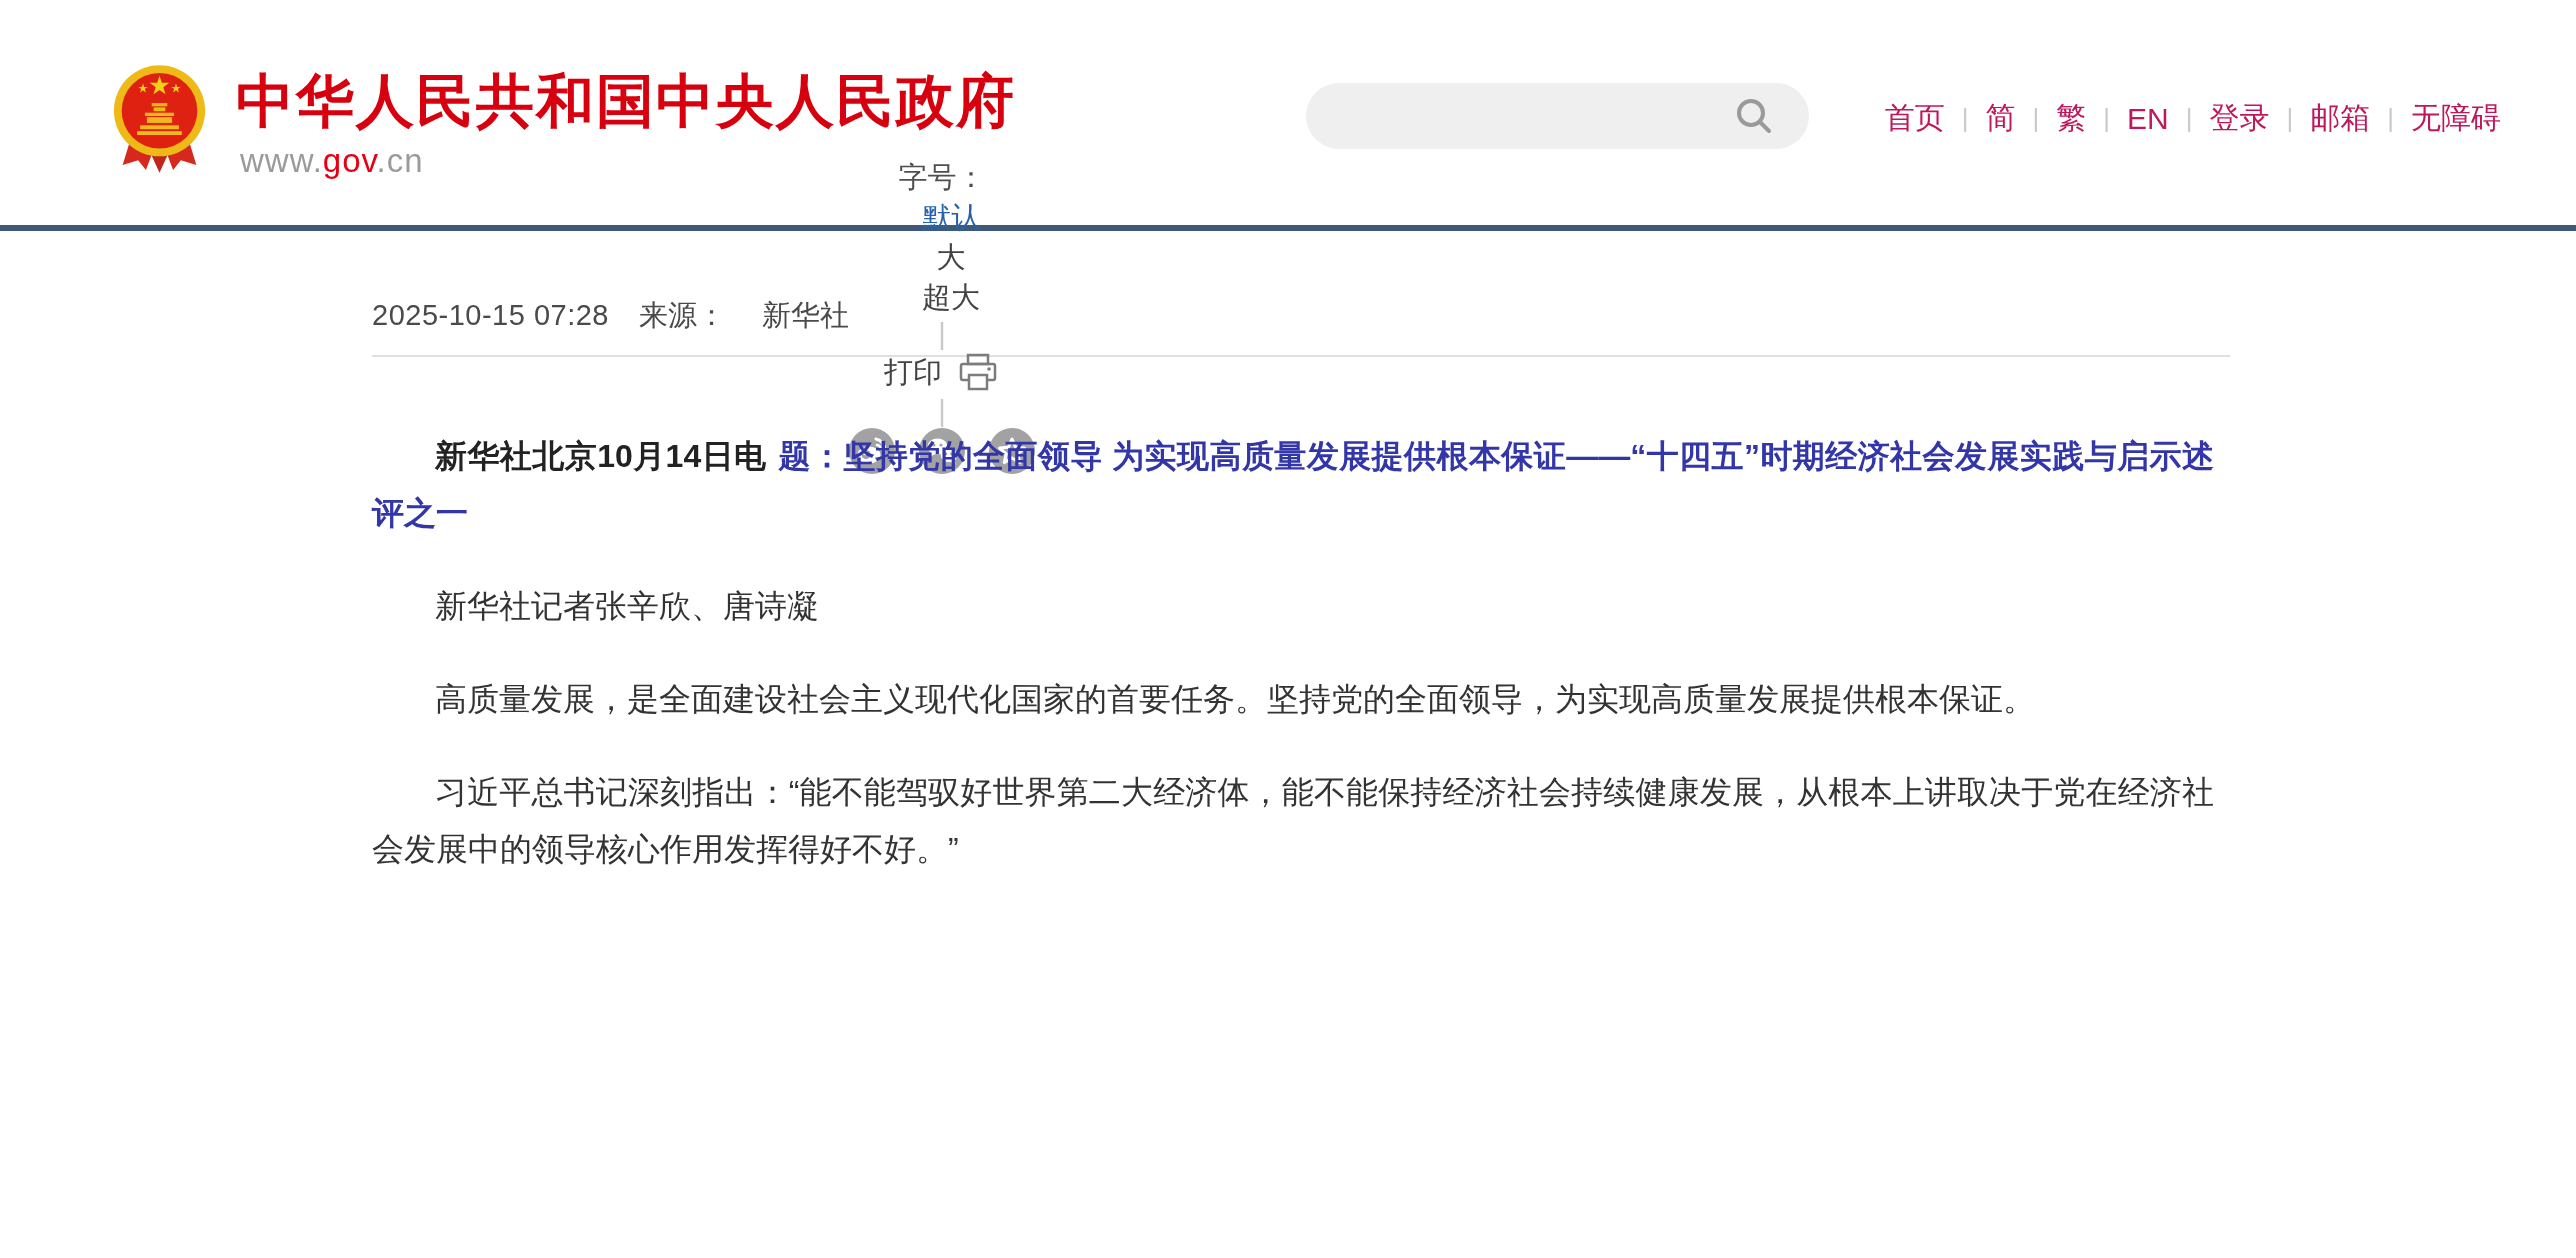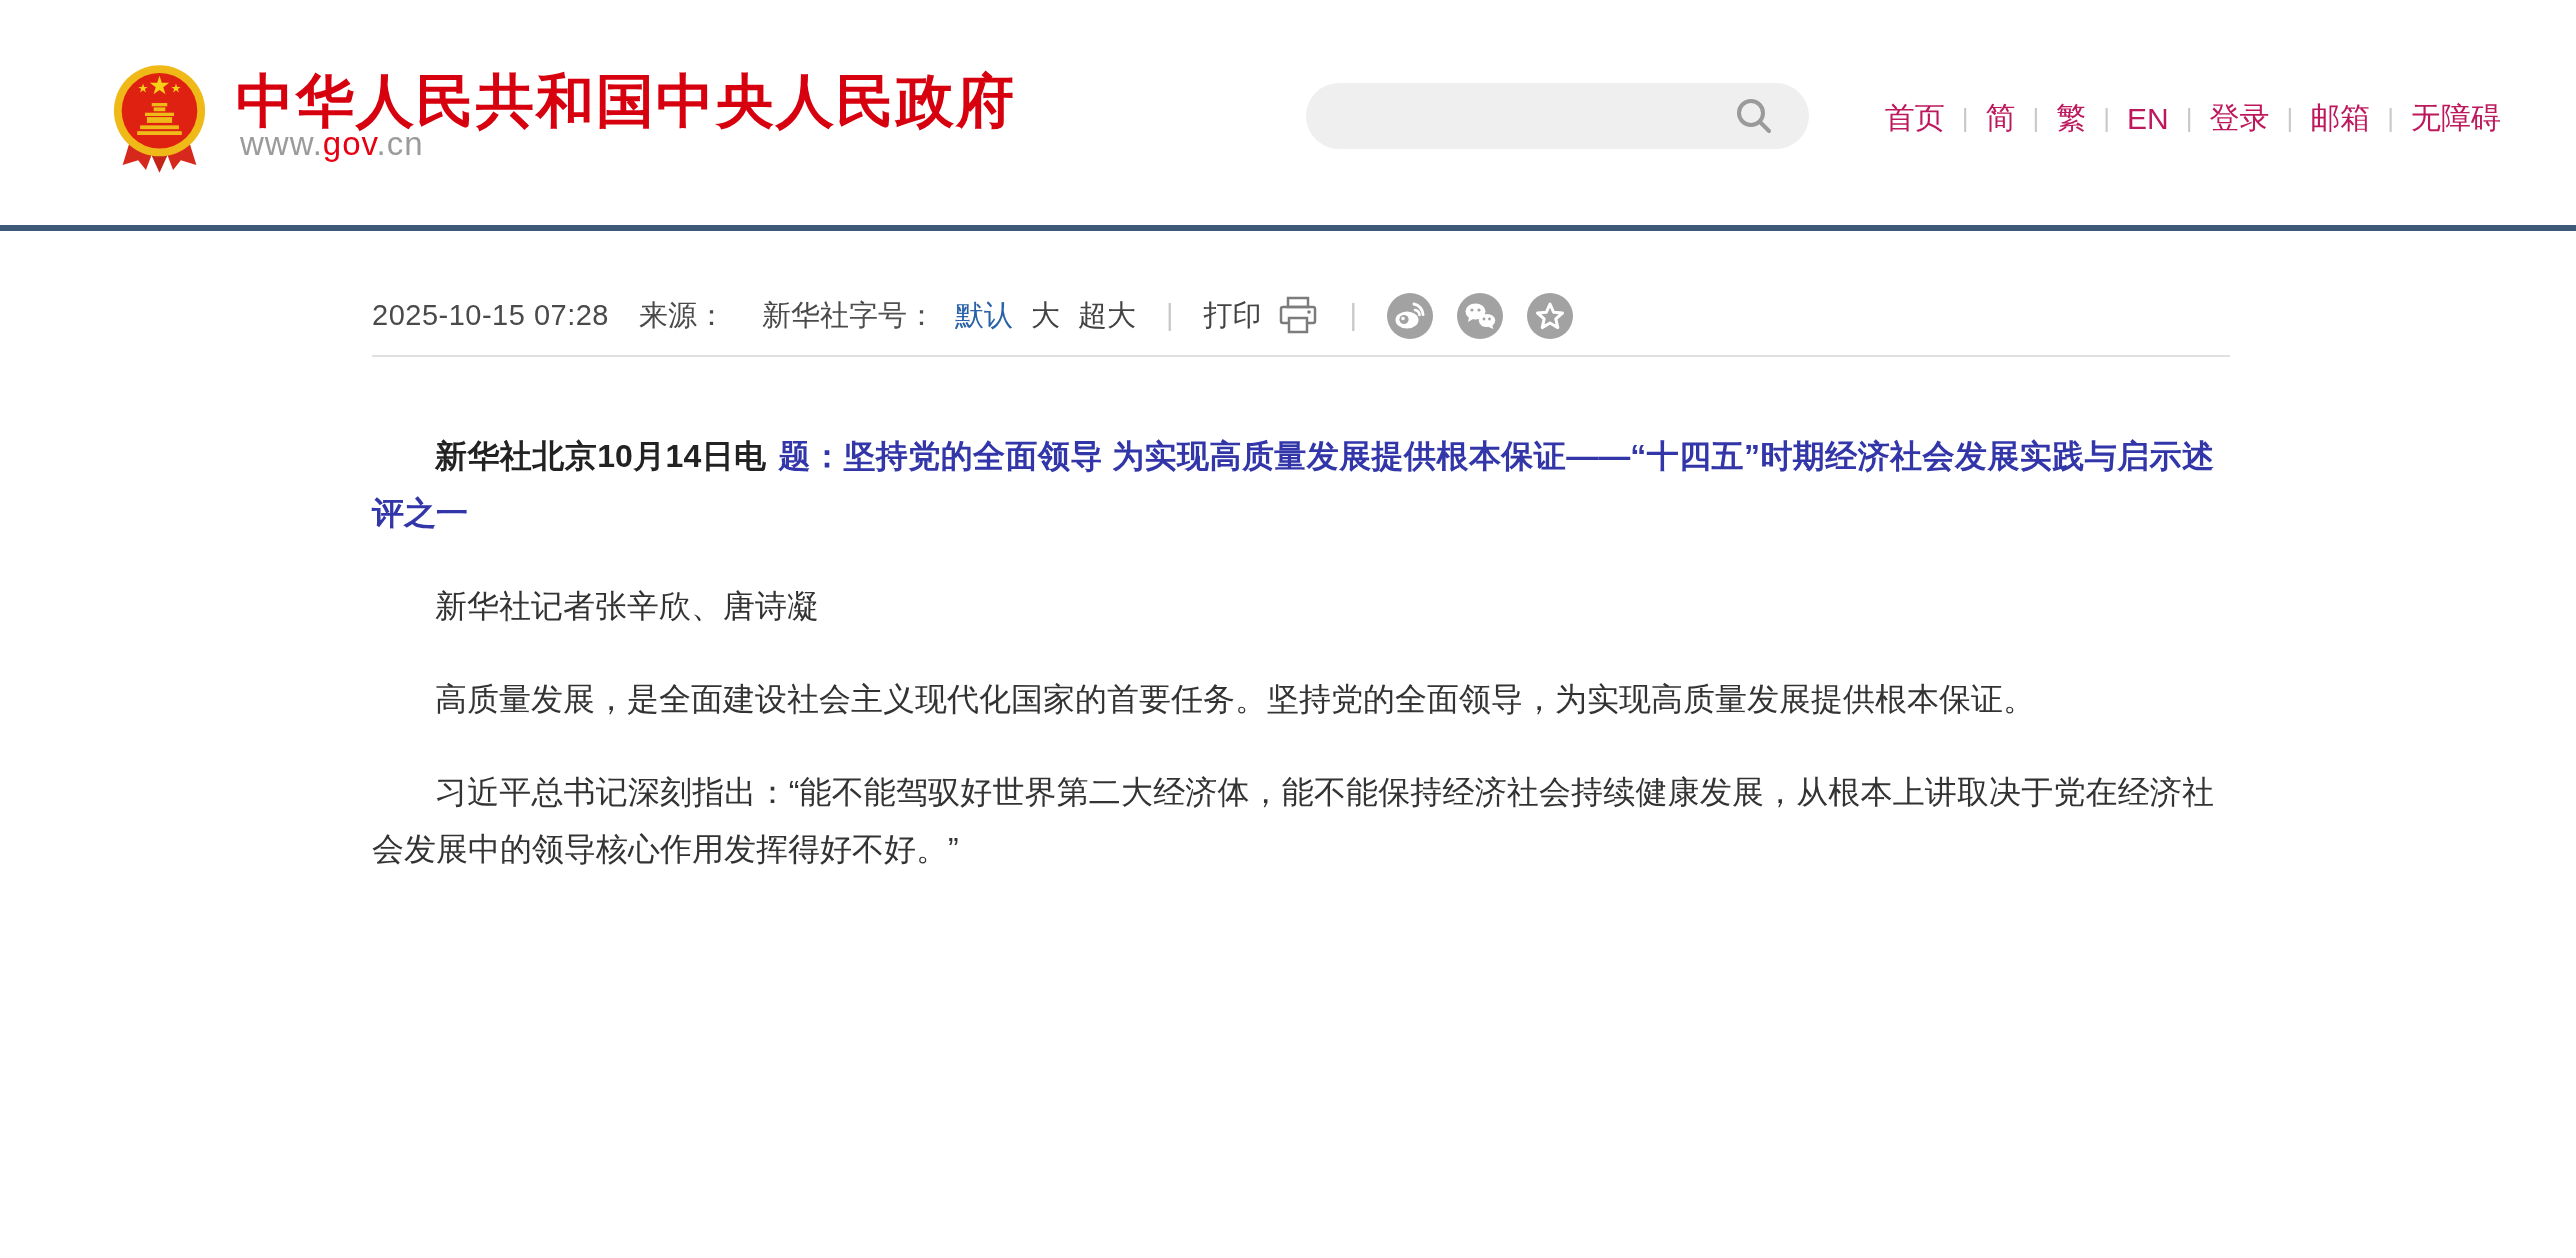--- a/index.html
+++ b/index.html
@@ -5,21 +5,21 @@
   * { margin:0; padding:0; box-sizing:border-box; }
   html,body { width:2576px; height:1258px; background:#ffffff;
     font-family:"Liberation Sans","DejaVu Sans",sans-serif; }
   .page { position:relative; width:2576px; height:1258px; overflow:hidden; background:#fff; }
 
   
   .header { position:absolute; left:0; top:0; width:2576px; height:225px; background:#fff; }
   .emblem { position:absolute; left:111px; top:61px; width:97px; height:117px; }
   .site-name { position:absolute; left:236px; top:65px; font-size:58px; line-height:71px;
     font-weight:700; color:#d7000f; letter-spacing:2px; white-space:nowrap; }
-  .site-url { position:absolute; left:240px; top:124px; font-size:33px; line-height:40px;
+  .site-url { position:absolute; left:240px; top:141px; font-size:33px; line-height:40px;
     color:#9b9b9b; letter-spacing:1px; }
   .site-url .u-gov { color:#e60012; }
 
   .search-box { position:absolute; left:1306px; top:83px; width:503px; height:66px;
     background:#efefef; border-radius:34px; display:flex; align-items:center; }
   .search-input { flex:1; height:100%; border:none; outline:none; background:transparent;
     font-size:28px; color:#333; padding:0 10px 0 40px; font-family:inherit; }
   .search-icon { width:46px; height:46px; margin-right:32px; flex:0 0 auto; cursor:pointer; }
 
   .top-nav { position:absolute; right:75px; top:87px; height:63px; display:flex; align-items:center; }
@@ -34,21 +34,21 @@
     font-size:69px; line-height:109px; font-weight:700; letter-spacing:1px; }
   .article-title span { display:block; }
 
   .meta-row { margin-top:55px; height:59px; display:flex; align-items:center;
     justify-content:flex-start; }
   .meta-left { display:flex; align-items:center; font-size:29px; color:#4a4a4a; }
   .meta-date { letter-spacing:0.5px; }
   .meta-source-label { margin-left:30px; }
   .meta-source { margin-left:36px; }
 
-  .meta-right { display:flex; align-items:center; font-size:29px; color:#4f4f4f; }
+  .meta-right { display:flex; align-items:center; font-size:29px; color:#4f4f4f;flex-direction:column; }
   .fs-option { margin-left:18px; cursor:pointer; color:#434343; }
   .fs-option.active { color:#2a62a8; font-weight:400; margin-left:19px; }
   .meta-right .sep { color:#c9c9c9; margin:0 30px; font-weight:300; }
   .print-group { display:flex; align-items:center; cursor:pointer; }
   .print-label { color:#434343; margin-right:14px; }
   .print-icon { width:44px; height:44px; }
   .share-group { display:flex; align-items:center; }
   .share-circle { width:46px; height:46px; border-radius:50%; margin-left:24px; cursor:pointer; }
   .share-circle:first-child { margin-left:0; }
 

